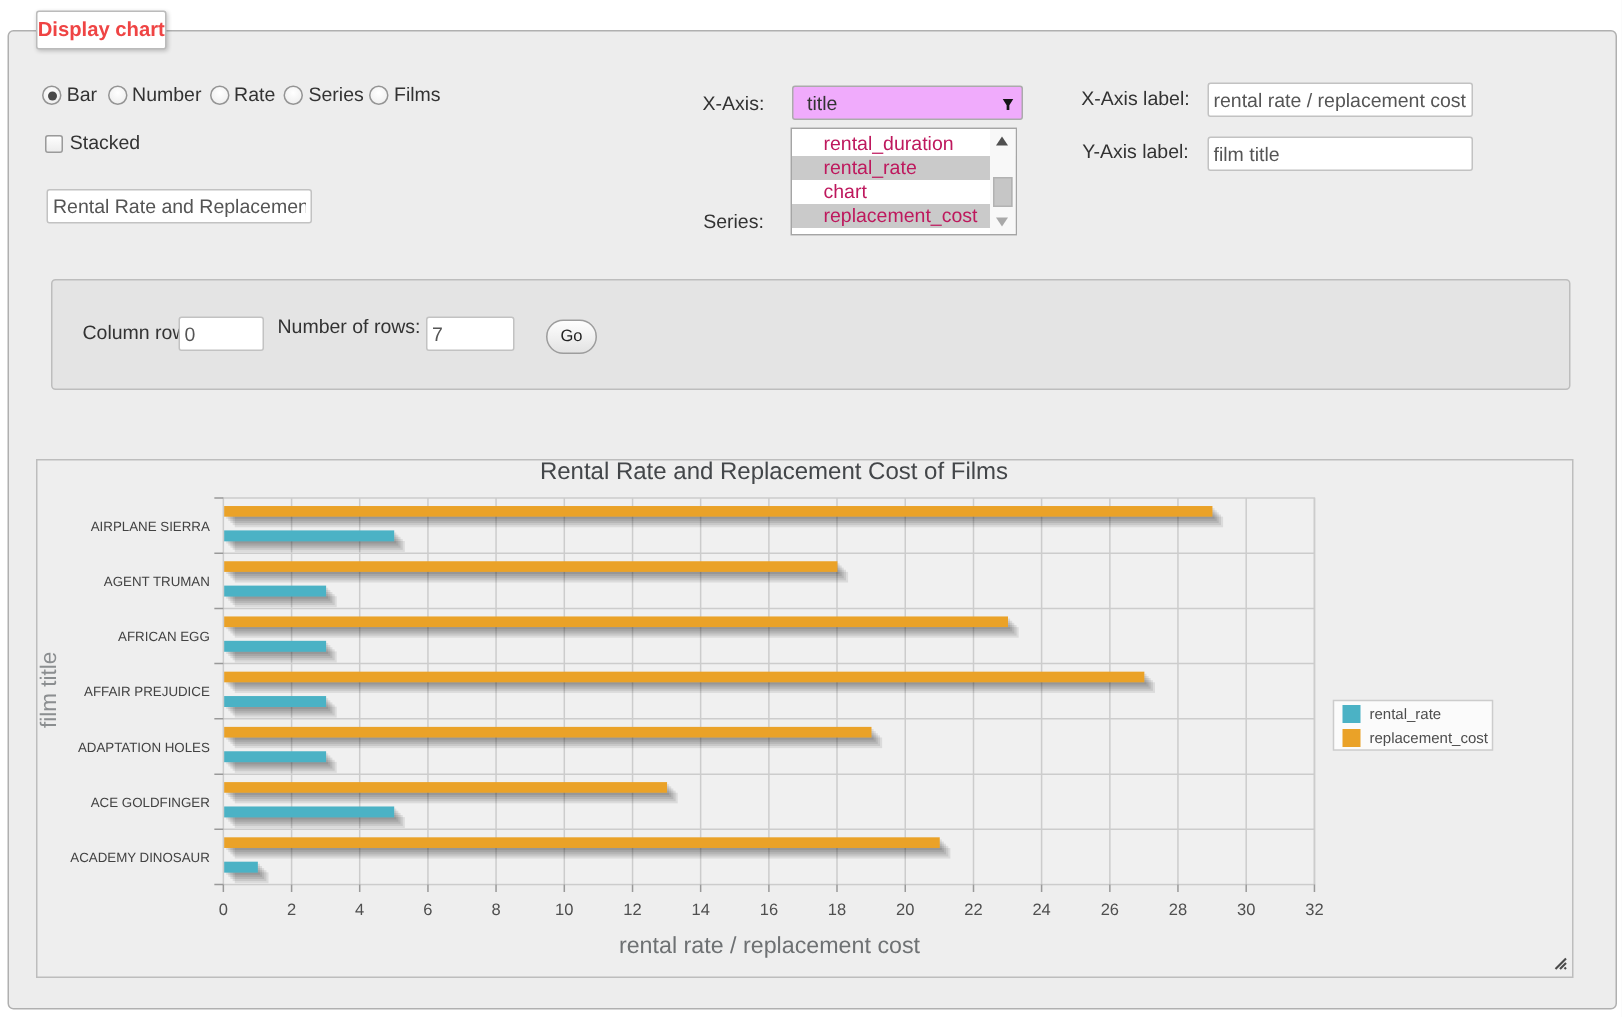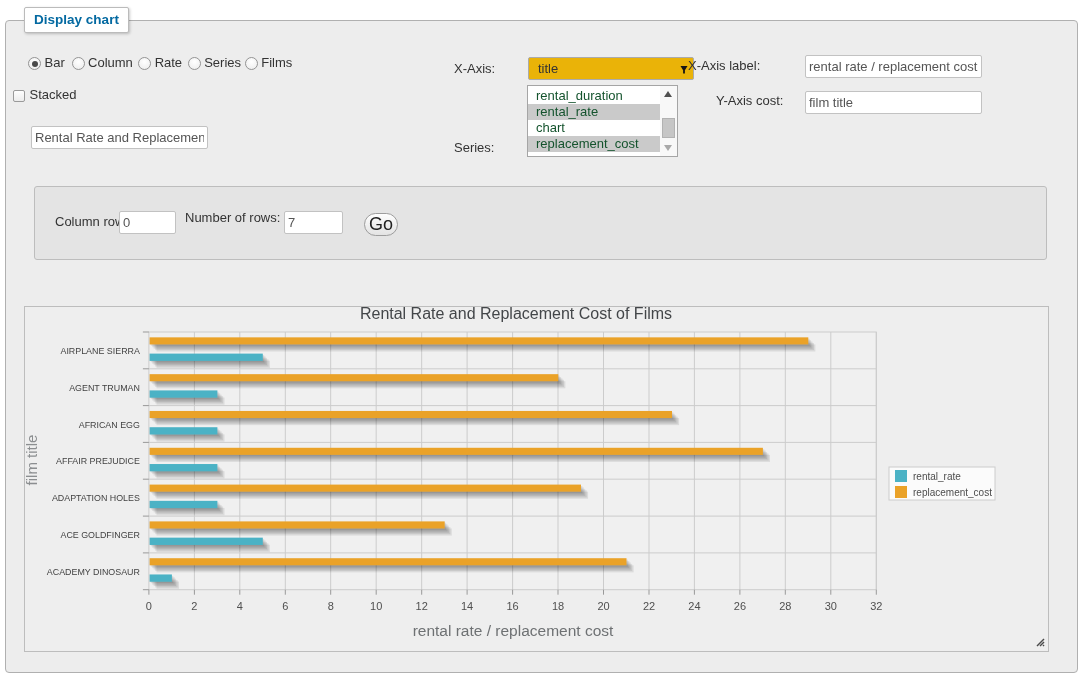--- a/index.html
+++ b/index.html
@@ -1,51 +1,51 @@
 <!DOCTYPE html>
 <html><head><meta charset="utf-8"><title>Display chart</title><style>
 *{box-sizing:border-box}
 html,body{margin:0;padding:0;background:#fff}
 body{font-family:"Liberation Sans",sans-serif;font-size:13px;color:#333}
 #wrap{position:relative;width:1081px;height:681px;overflow:hidden}
 .abs{position:absolute}
 #fs{left:5px;top:20px;width:1073px;height:653px;background:#ededed;border:1px solid #b0b0b0;border-radius:4px}
-#lg{left:24px;top:7px;width:105px;height:26px;background:#fff;border:1px solid #bbb;border-radius:2px;
-    box-shadow:1px 1px 3px rgba(0,0,0,.22);font-weight:bold;font-size:13.5px;color:#0369a1;
+#lg{left:24px;top:7px;width:87px;height:26px;background:#fff;border:1px solid #bbb;border-radius:2px;
+    box-shadow:1px 1px 3px rgba(0,0,0,.22);font-weight:bold;font-size:13.5px;color:#ef4444;
     text-align:center;line-height:24px}
 .radio{display:inline-block;width:13px;height:13px;border:1px solid #949494;border-radius:50%;
        background:radial-gradient(circle at 50% 35%,#ffffff 0%,#ededed 90%);vertical-align:middle;position:relative}
 .radio.on::after{content:"";position:absolute;left:2.5px;top:2.5px;width:6px;height:6px;border-radius:50%;background:#4a4a4a}
 .cb{display:inline-block;width:12px;height:12px;border:1px solid #9a9a9a;border-radius:2px;
     background:linear-gradient(#fefefe,#ececec);vertical-align:middle}
 input.ti{border:1px solid #c2c2c2;border-radius:2px;background:#fff;height:23px;font:13px "Liberation Sans",sans-serif;
          color:#555;padding:0 3px;margin:0;outline:none}
-#selx{left:528px;top:57px;width:166px;height:23px;background:#eab308;border:1px solid #ababab;border-radius:2px;
+#selx{left:528px;top:57px;width:154px;height:23px;background:#f0abfc;border:1px solid #ababab;border-radius:2px;
       line-height:21px;padding-left:9px;color:#333}
 #selx svg{position:absolute;right:5px;top:8px}
 #lb{left:527px;top:85px;width:151px;height:72px;background:#fff;border:1px solid #a5a5a5}
-#lb .opt{height:16px;line-height:16px;padding-left:8px;color:#14532d;white-space:nowrap}
+#lb .opt{height:16px;line-height:16px;padding-left:21px;color:#be185d;white-space:nowrap}
 #lb .sel{background:#cacaca}
 #sb{position:absolute;right:0;top:0;width:17px;height:70px;background:#f8f8f8}
 #sbt{position:absolute;left:2px;top:32px;width:13px;height:20px;background:#c6c6c6;border:1px solid #b2b2b2}
 .tri{position:absolute;left:4px;width:0;height:0;border-left:4.5px solid transparent;border-right:4.5px solid transparent}
 #panel{left:34px;top:186px;width:1013px;height:74px;background:#e4e4e4;border:1px solid #bdbdbd;border-radius:3px}
 #go{left:364px;top:213px;width:34px;height:23px;border:1px solid #9d9d9d;border-radius:11.5px;
-    background:linear-gradient(#fefefe,#e3e3e3);text-align:center;line-height:21px;color:#222;font-size:18px}
+    background:linear-gradient(#fefefe,#e3e3e3);text-align:center;line-height:21px;color:#222;font-size:11px}
 #chart{left:24px;top:306px;width:1025px;height:346px;background:#eeeeee;border:1px solid #bdbdbd}
-.rt{text-align:left}
+.rt{text-align:center}
 </style></head><body>
 <div id="wrap">
   <div class="abs" id="fs"></div>
   <div class="abs" id="lg">Display chart</div>
 
   <div class="abs" style="left:28px;top:55px;height:13px;white-space:nowrap">
-    <span class="radio on"></span><span style="margin:0 6.8px 0 3.5px">Bar</span><span class="radio"></span><span style="margin:0 5.3px 0 3.5px">Column</span><span class="radio"></span><span style="margin:0 5.6px 0 3.5px">Rate</span><span class="radio"></span><span style="margin:0 3.7px 0 3.5px">Series</span><span class="radio"></span><span style="margin:0 0 0 3.5px">Films</span>
+    <span class="radio on"></span><span style="margin:0 6.8px 0 3.5px">Bar</span><span class="radio"></span><span style="margin:0 5.3px 0 3.5px">Number</span><span class="radio"></span><span style="margin:0 5.6px 0 3.5px">Rate</span><span class="radio"></span><span style="margin:0 3.7px 0 3.5px">Series</span><span class="radio"></span><span style="margin:0 0 0 3.5px">Films</span>
   </div>
-  <div class="abs" style="left:13px;top:87px;white-space:nowrap">
+  <div class="abs" style="left:30px;top:87px;white-space:nowrap">
     <span class="cb"></span><span style="margin-left:4.5px">Stacked</span>
   </div>
   <input class="ti abs" style="left: 31px; top: 126px; width: 177px;" value="Rental Rate and Replacement Cost of Films">
 
   <div class="abs rt" style="left:454px;top:61px;width:70px">X-Axis:</div>
   <div class="abs" id="selx">title<svg width="8" height="8" viewBox="0 0 8 8">
         <path d="M0.5 0 L7.5 0 L4.9 4.2 L4.9 7.4 L3.1 7.4 L3.1 4.2 Z" fill="#151515"></path>
       </svg></div>
   <div class="abs rt" style="left:454px;top:139.5px;width:70px">Series:</div>
   <div class="abs" id="lb">
@@ -55,23 +55,23 @@
       <div class="opt">chart</div>
       <div class="opt sel">replacement_cost</div>
     </div>
     <div id="sb">
       <div class="tri" style="top:5px;border-bottom:6px solid #505050"></div>
       <div id="sbt"></div>
       <div class="tri" style="top:59px;border-top:6px solid #a9a9a9"></div>
     </div>
   </div>
 
-  <div class="abs rt" style="left:688px;top:58px;width:82px">X-Axis label:</div>
+  <div class="abs rt" style="left:716px;top:58px;width:82px">X-Axis label:</div>
   <input class="ti abs" style="left: 805px; top: 55px; width: 177px;" value="rental rate / replacement cost">
-  <div class="abs rt" style="left:716px;top:93px;width:82px">Y-Axis cost:</div>
+  <div class="abs rt" style="left:716px;top:93px;width:82px">Y-Axis label:</div>
   <input class="ti abs" style="left: 805px; top: 91px; width: 177px;" value="film title">
 
   <div class="abs" id="panel"></div>
   <div class="abs" style="left:55px;top:214px">Column row:</div>
   <input class="ti abs" style="left: 119px; top: 211px; width: 57px;" value="0">
   <div class="abs" style="left:185px;top:210px">Number of rows:</div>
   <input class="ti abs" style="left: 284px; top: 211px; width: 59px;" value="7">
   <div class="abs" id="go">Go</div>
 
   <div class="abs" id="chart">

